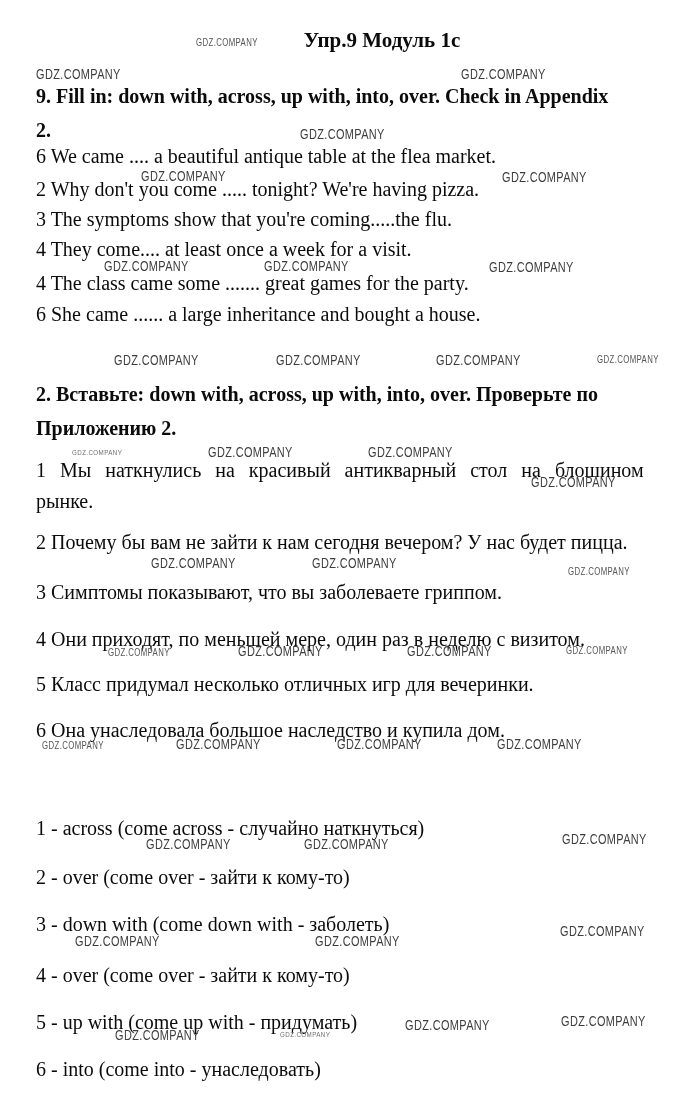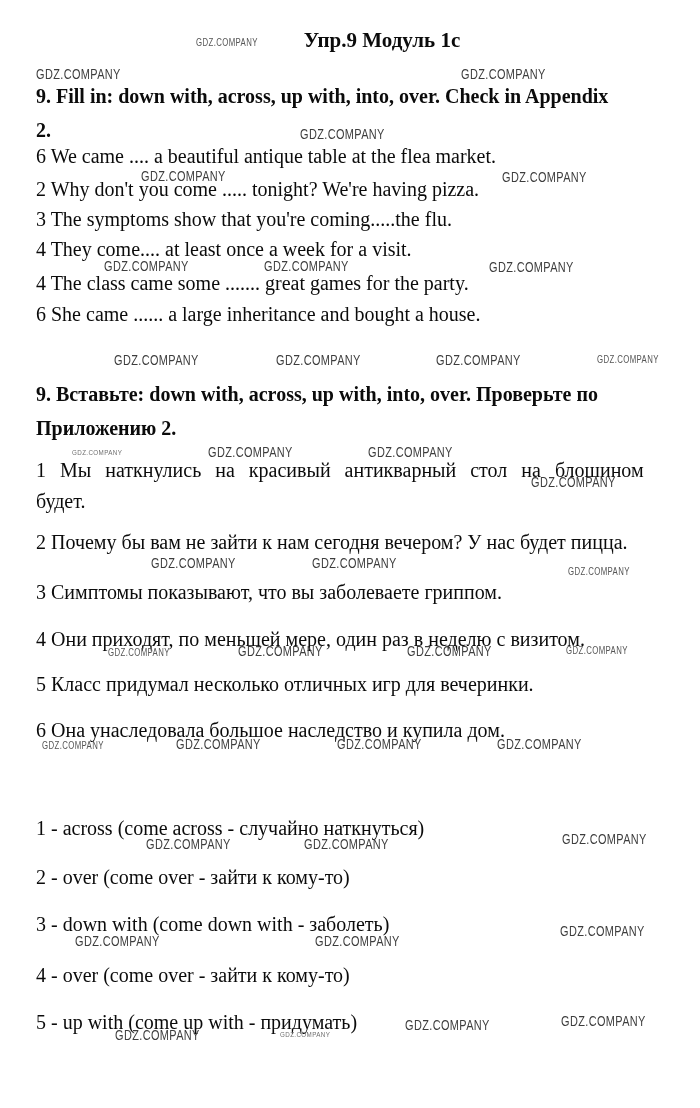--- a/index.html
+++ b/index.html
@@ -47,36 +47,37 @@
   <div class="line bold" style="top:84px">9. Fill in: down with, across, up with, into, over. Check in Appendix</div>
   <div class="line bold" style="top:118px">2.</div>
 
   <div class="line" style="top:144px">6 We came .... a beautiful antique table at the flea market.</div>
   <div class="line" style="top:177px">2 Why don't you come ..... tonight? We're having pizza.</div>
   <div class="line" style="top:207px">3 The symptoms show that you're coming.....the flu.</div>
   <div class="line" style="top:237px">4 They come.... at least once a week for a visit.</div>
   <div class="line" style="top:271px">4 The class came some ....... great games for the party.</div>
   <div class="line" style="top:302px">6 She came ...... a large inheritance and bought a house.</div>
 
-  <div class="line bold" style="top:382px">9. Вставьте: down with, across, up with, into, over. Проверьте по</div>
+  <div class="line bold" style="top:382px">2. Вставьте: down with, across, up with, into, over. Проверьте по</div>
   <div class="line bold" style="top:416px">Приложению 2.</div>
 
   <div class="line wide" style="top:458px">1 Мы наткнулись на красивый антикварный стол на блошином</div>
-  <div class="line" style="top:489px">будет.</div>
+  <div class="line" style="top:489px">рынке.</div>
   <div class="line" style="top:530px">2 Почему бы вам не зайти к нам сегодня вечером? У нас будет пицца.</div>
   <div class="line" style="top:580px">3 Симптомы показывают, что вы заболеваете гриппом.</div>
   <div class="line" style="top:627px">4 Они приходят, по меньшей мере, один раз в неделю с визитом.</div>
   <div class="line" style="top:672px">5 Класс придумал несколько отличных игр для вечеринки.</div>
   <div class="line" style="top:718px">6 Она унаследовала большое наследство и купила дом.</div>
 
   <div class="line" style="top:816px">1 - across (come across - случайно наткнуться)</div>
   <div class="line" style="top:865px">2 - over (come over - зайти к кому-то)</div>
   <div class="line" style="top:912px">3 - down with (come down with - заболеть)</div>
   <div class="line" style="top:963px">4 - over (come over - зайти к кому-то)</div>
   <div class="line" style="top:1010px">5 - up with (come up with - придумать)</div>
+  <div class="line" style="top:1057px">6 - into (come into - унаследовать)</div>
 
   <div id="wm-layer">
       <div class="wm sm" style="left: 196px; top: 38px;">GDZ.COMPANY</div>
       <div class="wm n" style="left: 36px; top: 67px;">GDZ.COMPANY</div>
       <div class="wm n" style="left: 461px; top: 67px;">GDZ.COMPANY</div>
       <div class="wm n" style="left: 300px; top: 127px;">GDZ.COMPANY</div>
       <div class="wm n" style="left: 141px; top: 169px;">GDZ.COMPANY</div>
       <div class="wm n" style="left: 502px; top: 170px;">GDZ.COMPANY</div>
       <div class="wm n" style="left: 104px; top: 259px;">GDZ.COMPANY</div>
       <div class="wm n" style="left: 264px; top: 259px;">GDZ.COMPANY</div>

